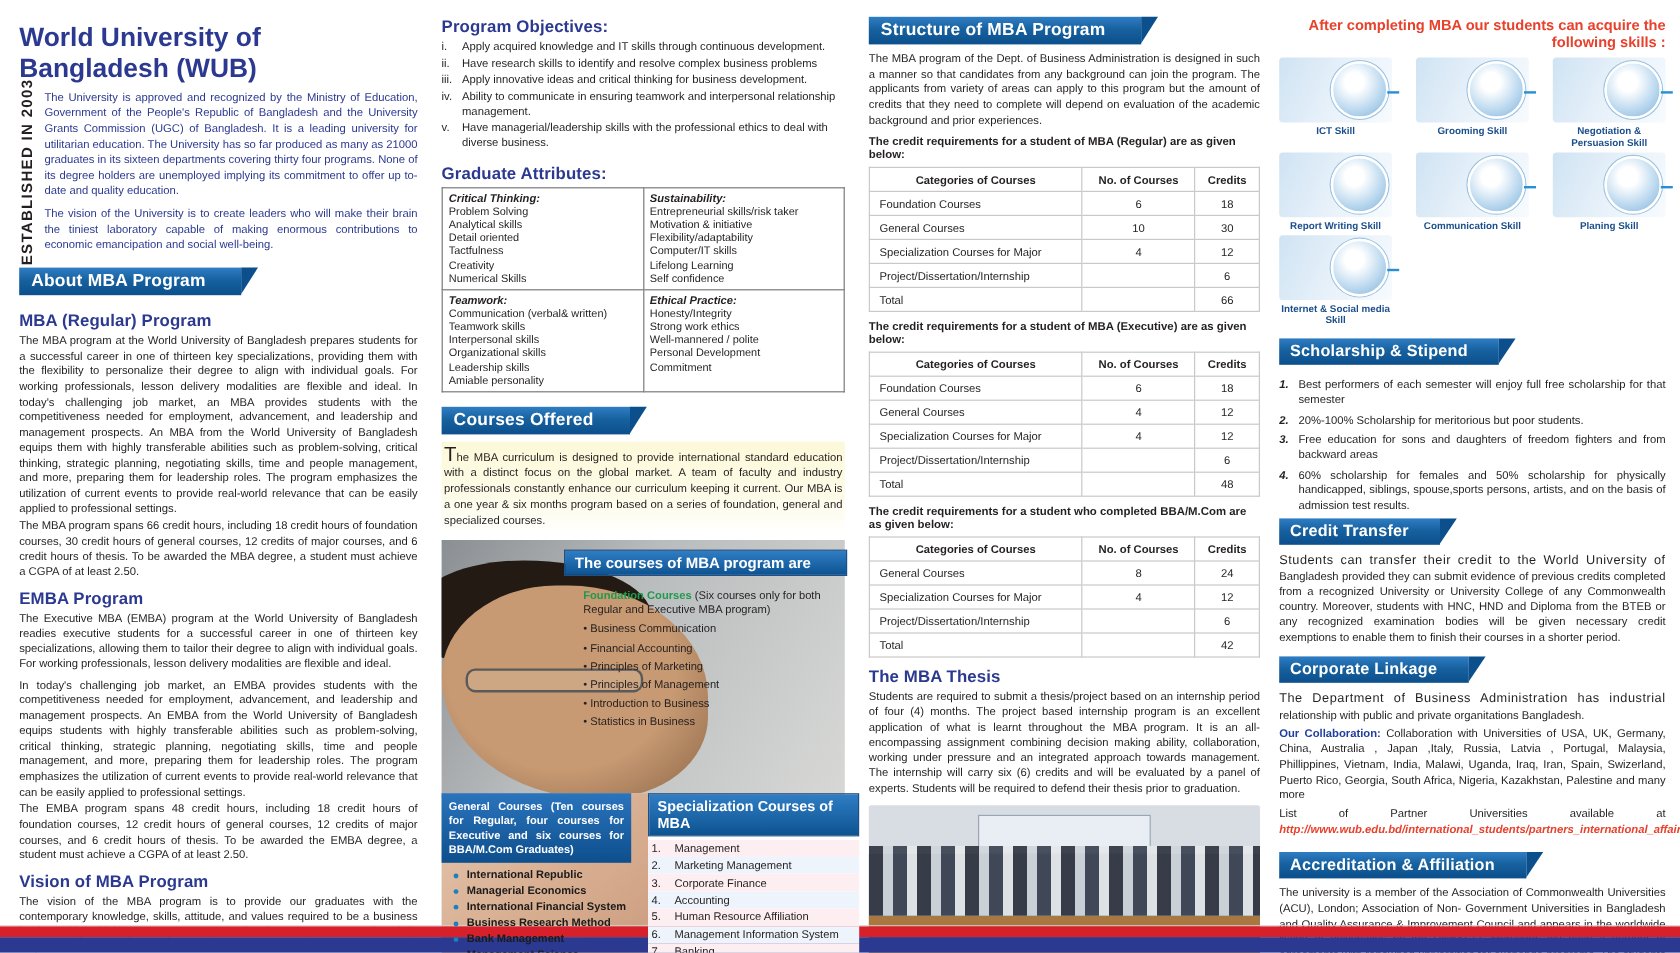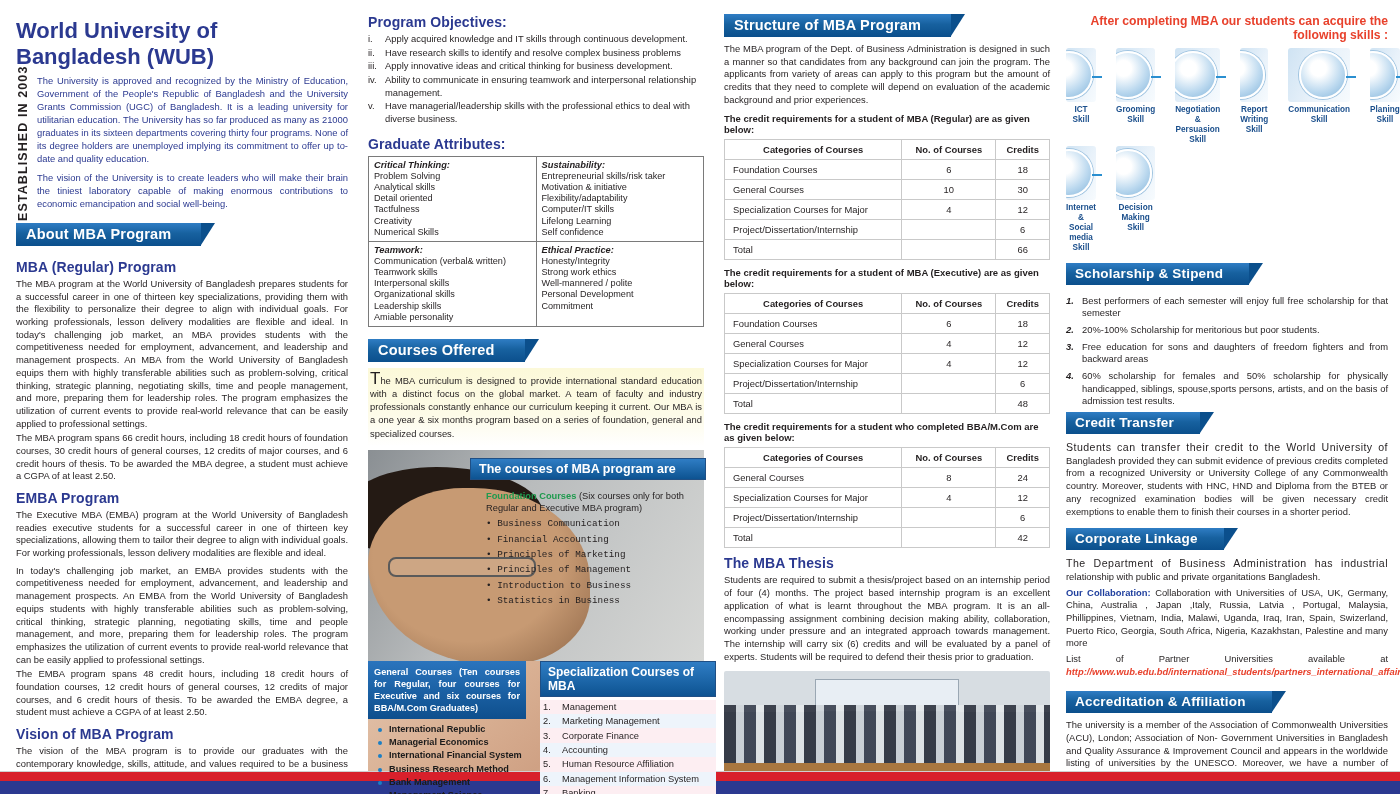--- a/index.html
+++ b/index.html
@@ -156,21 +156,21 @@
     color: #fff; font-weight: bold; font-size: 12.5px;
     padding: 3px 8px; z-index: 3;
     border: 1px solid #1f4f85;
   }
   .foundation-box {
     position: absolute; left: 118px; top: 40px; width: 218px;
     z-index: 3; font-size: 9.3px; line-height: 1.38; color: #231f20;
   }
   .foundation-box .fc-head { color: #1f9a4e; font-weight: bold; }
   .foundation-box ul { list-style: none; margin-top: 3px; }
-  .foundation-box li { margin-bottom: 2.5px; font-family: Liberation Mono, monospace; }
+  .foundation-box li { margin-bottom: 2.5px; }
   .foundation-box li::before { content: "• "; }
 
   .general-box {
     position: absolute; left: 0; top: 0; width: 158px;
     background: linear-gradient(to bottom,#2a74bd,#0e4f8d);
     color: #fff; font-size: 9.2px; line-height: 1.32;
     font-weight: bold; padding: 5px 6px; z-index: 3; text-align: justify;
   }
   .general-list {
     position: absolute; left: 8px; top: 62px; width: 160px; z-index: 3;
@@ -201,21 +201,21 @@
   table.credit th, table.credit td {
     border: 1px solid #c9c9c9; padding: 4px 6px; text-align: center;
   }
   table.credit th { font-weight: bold; }
   table.credit td.lbl { text-align: left; padding-left: 8px; }
 
   
   .skills-head {
     color: #e8412c; font-weight: bold; font-size: 12.2px; margin-bottom: 6px; text-align: right;
   }
-  .skills-grid { display: grid; grid-template-columns: repeat(6,1fr); gap: 2px 20px; }
+  .skills-grid { display: grid; grid-template-columns: repeat(3,1fr); gap: 2px 20px; }
   .skill { text-align: center; position: relative; }
   .skill .art {
     width: 100%; height: 54px; position: relative;
     background: linear-gradient(115deg,#cfe3f3 0%,#e9f2fa 55%,#f7fbfe 100%);
     border-radius: 3px; overflow: hidden;
   }
   .skill .circ {
     position: absolute; right: 3px; top: 3px; width: 48px; height: 48px;
     border-radius: 50%; border: 2px solid #ffffff;
     background: radial-gradient(circle at 40% 35%, #ffffff 0 20%, #bcd9ef 60%, #7fb2d9 100%);
@@ -602,26 +602,20 @@
           <div class="connector"></div>
           <div class="lbl">Planing Skill</div>
         </div>
         <div class="skill">
           <div class="art">
             <div class="circ"></div>
           </div>
           <div class="connector"></div>
           <div class="lbl">Internet &amp; Social media Skill</div>
         </div>
-        <div class="skill">
-          <div class="art">
-            <div class="circ"></div>
-          </div>
-          <div class="lbl">Decision Making Skill</div>
-        </div>
       </div>
 
     <div class="banner b-small" style="margin-top:10px">Scholarship &amp; Stipend</div>
     <ul class="sch-list" id="scholarship-list">
         <li>
           <span class="n">1.</span>
           <span class="tx">Best performers of each semester will enjoy full free scholarship for that semester</span>
         </li>
         <li>
           <span class="n">2.</span>

